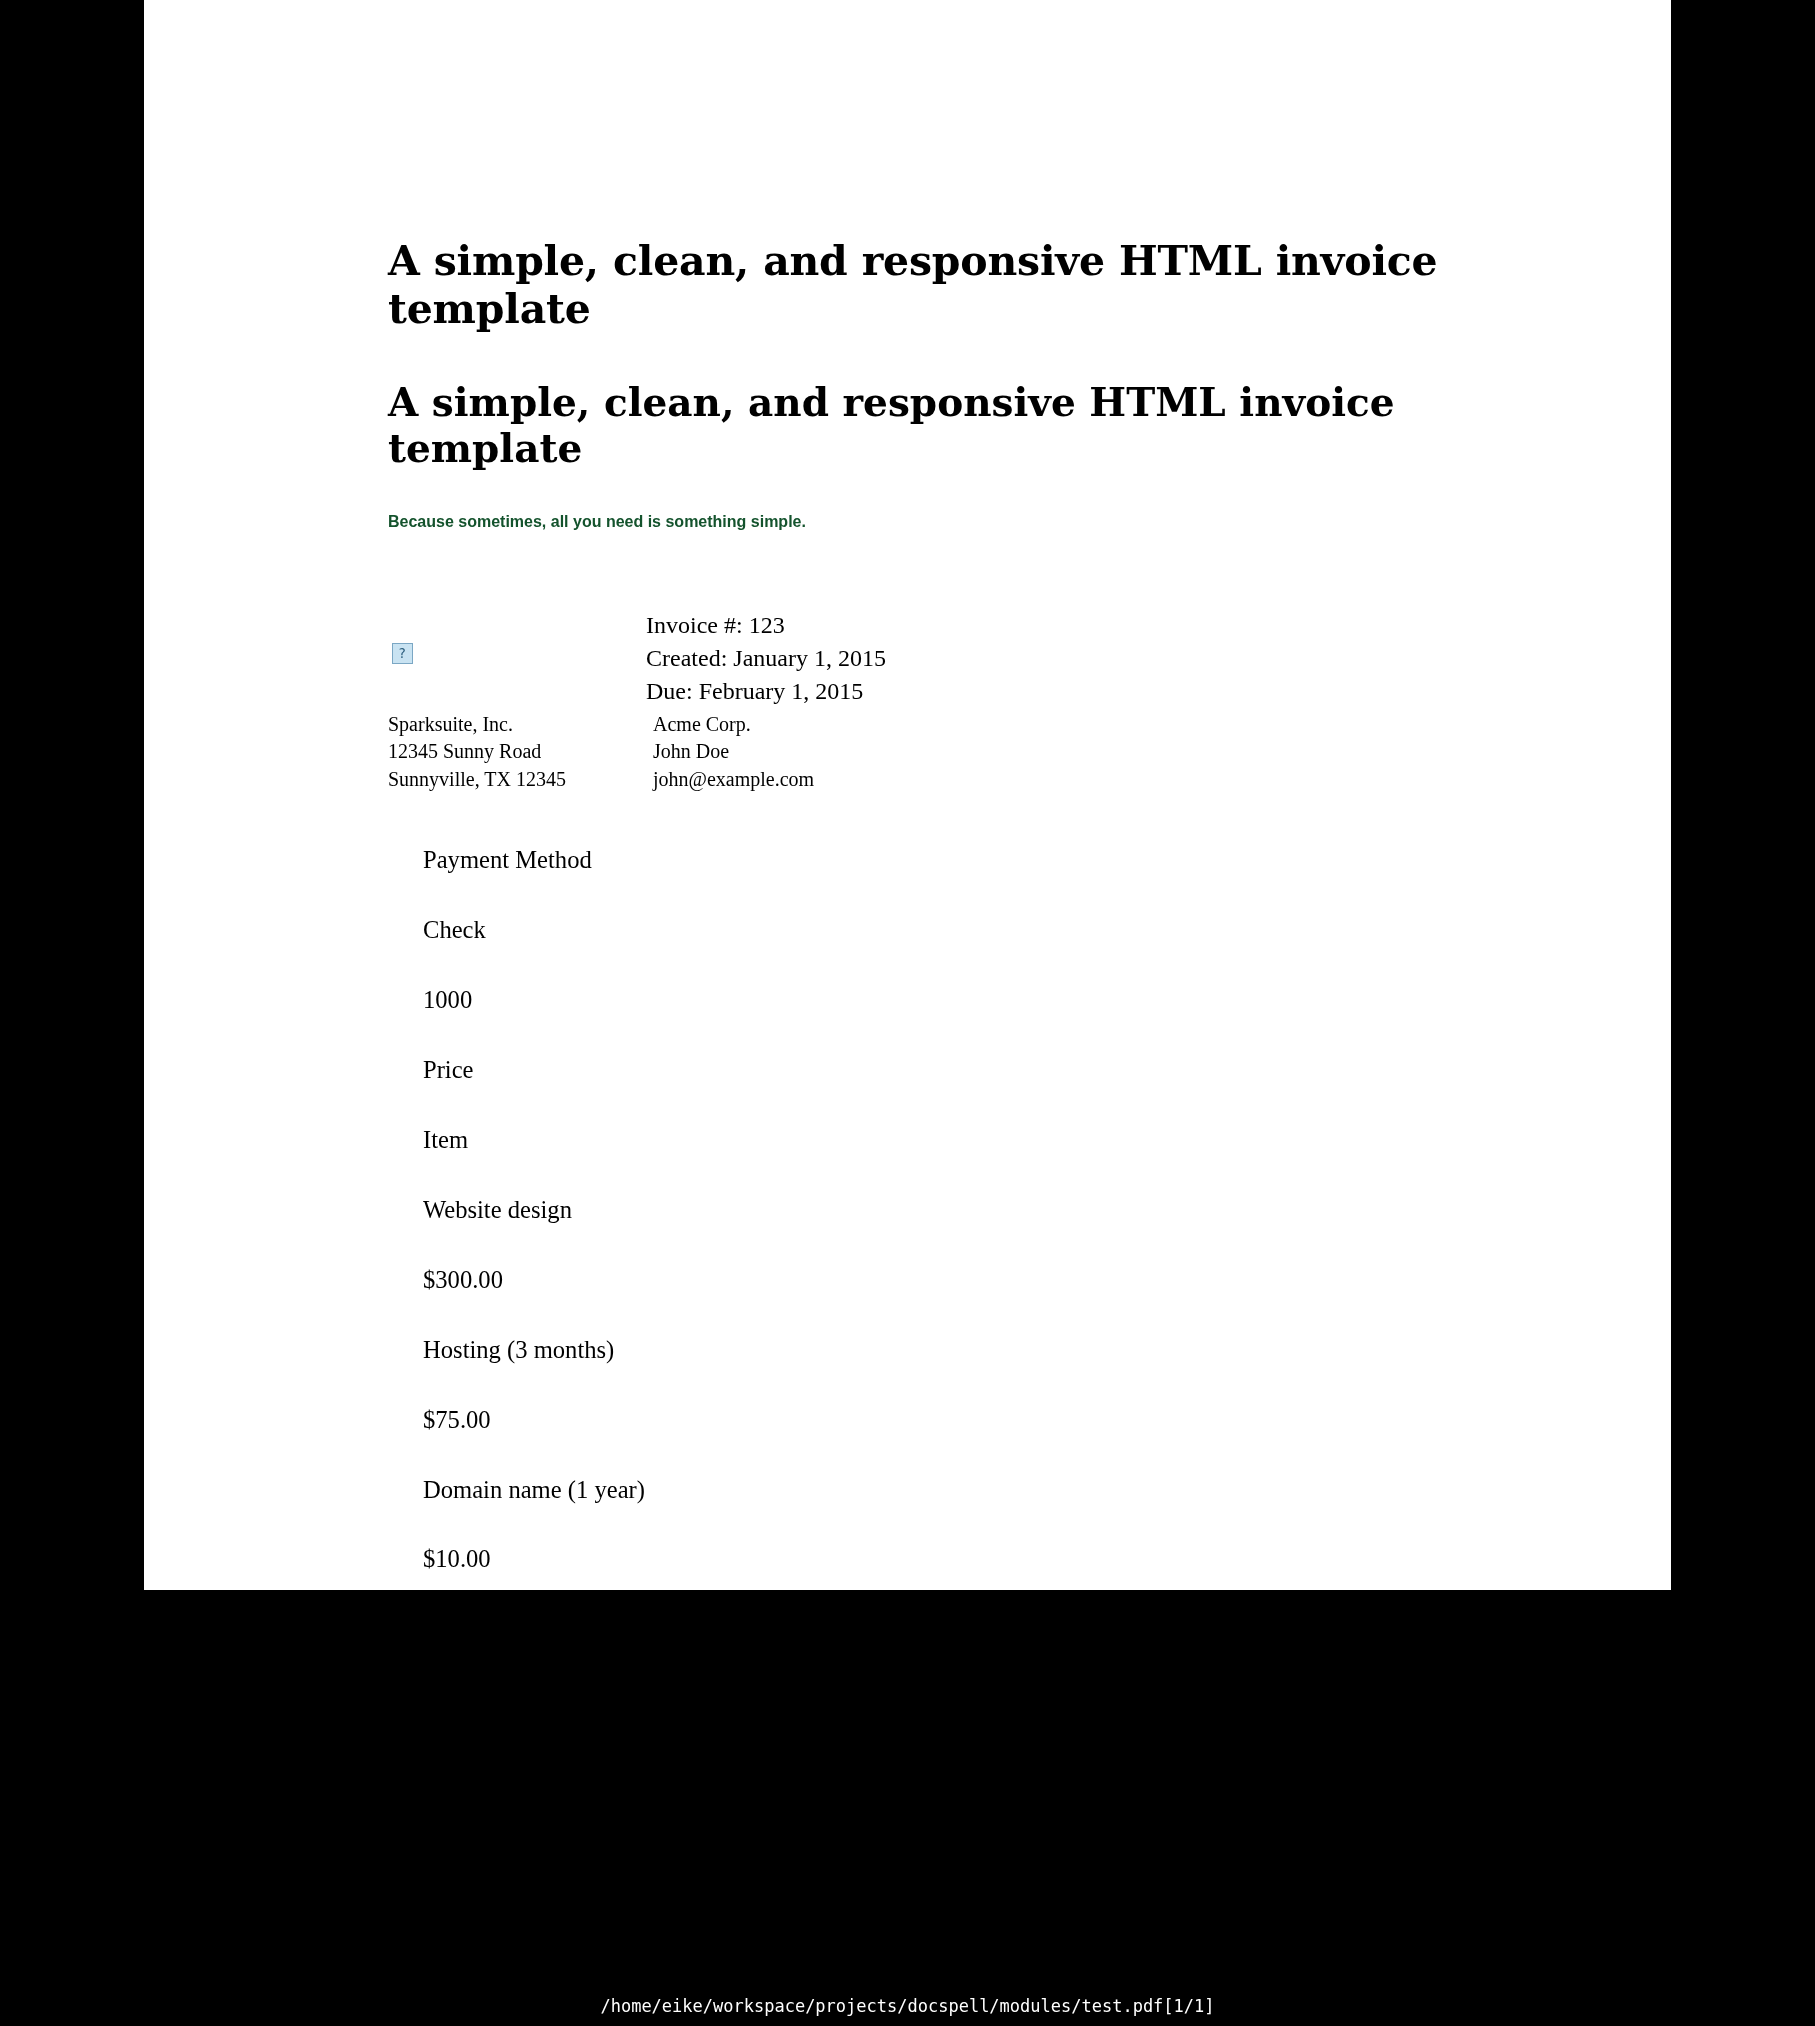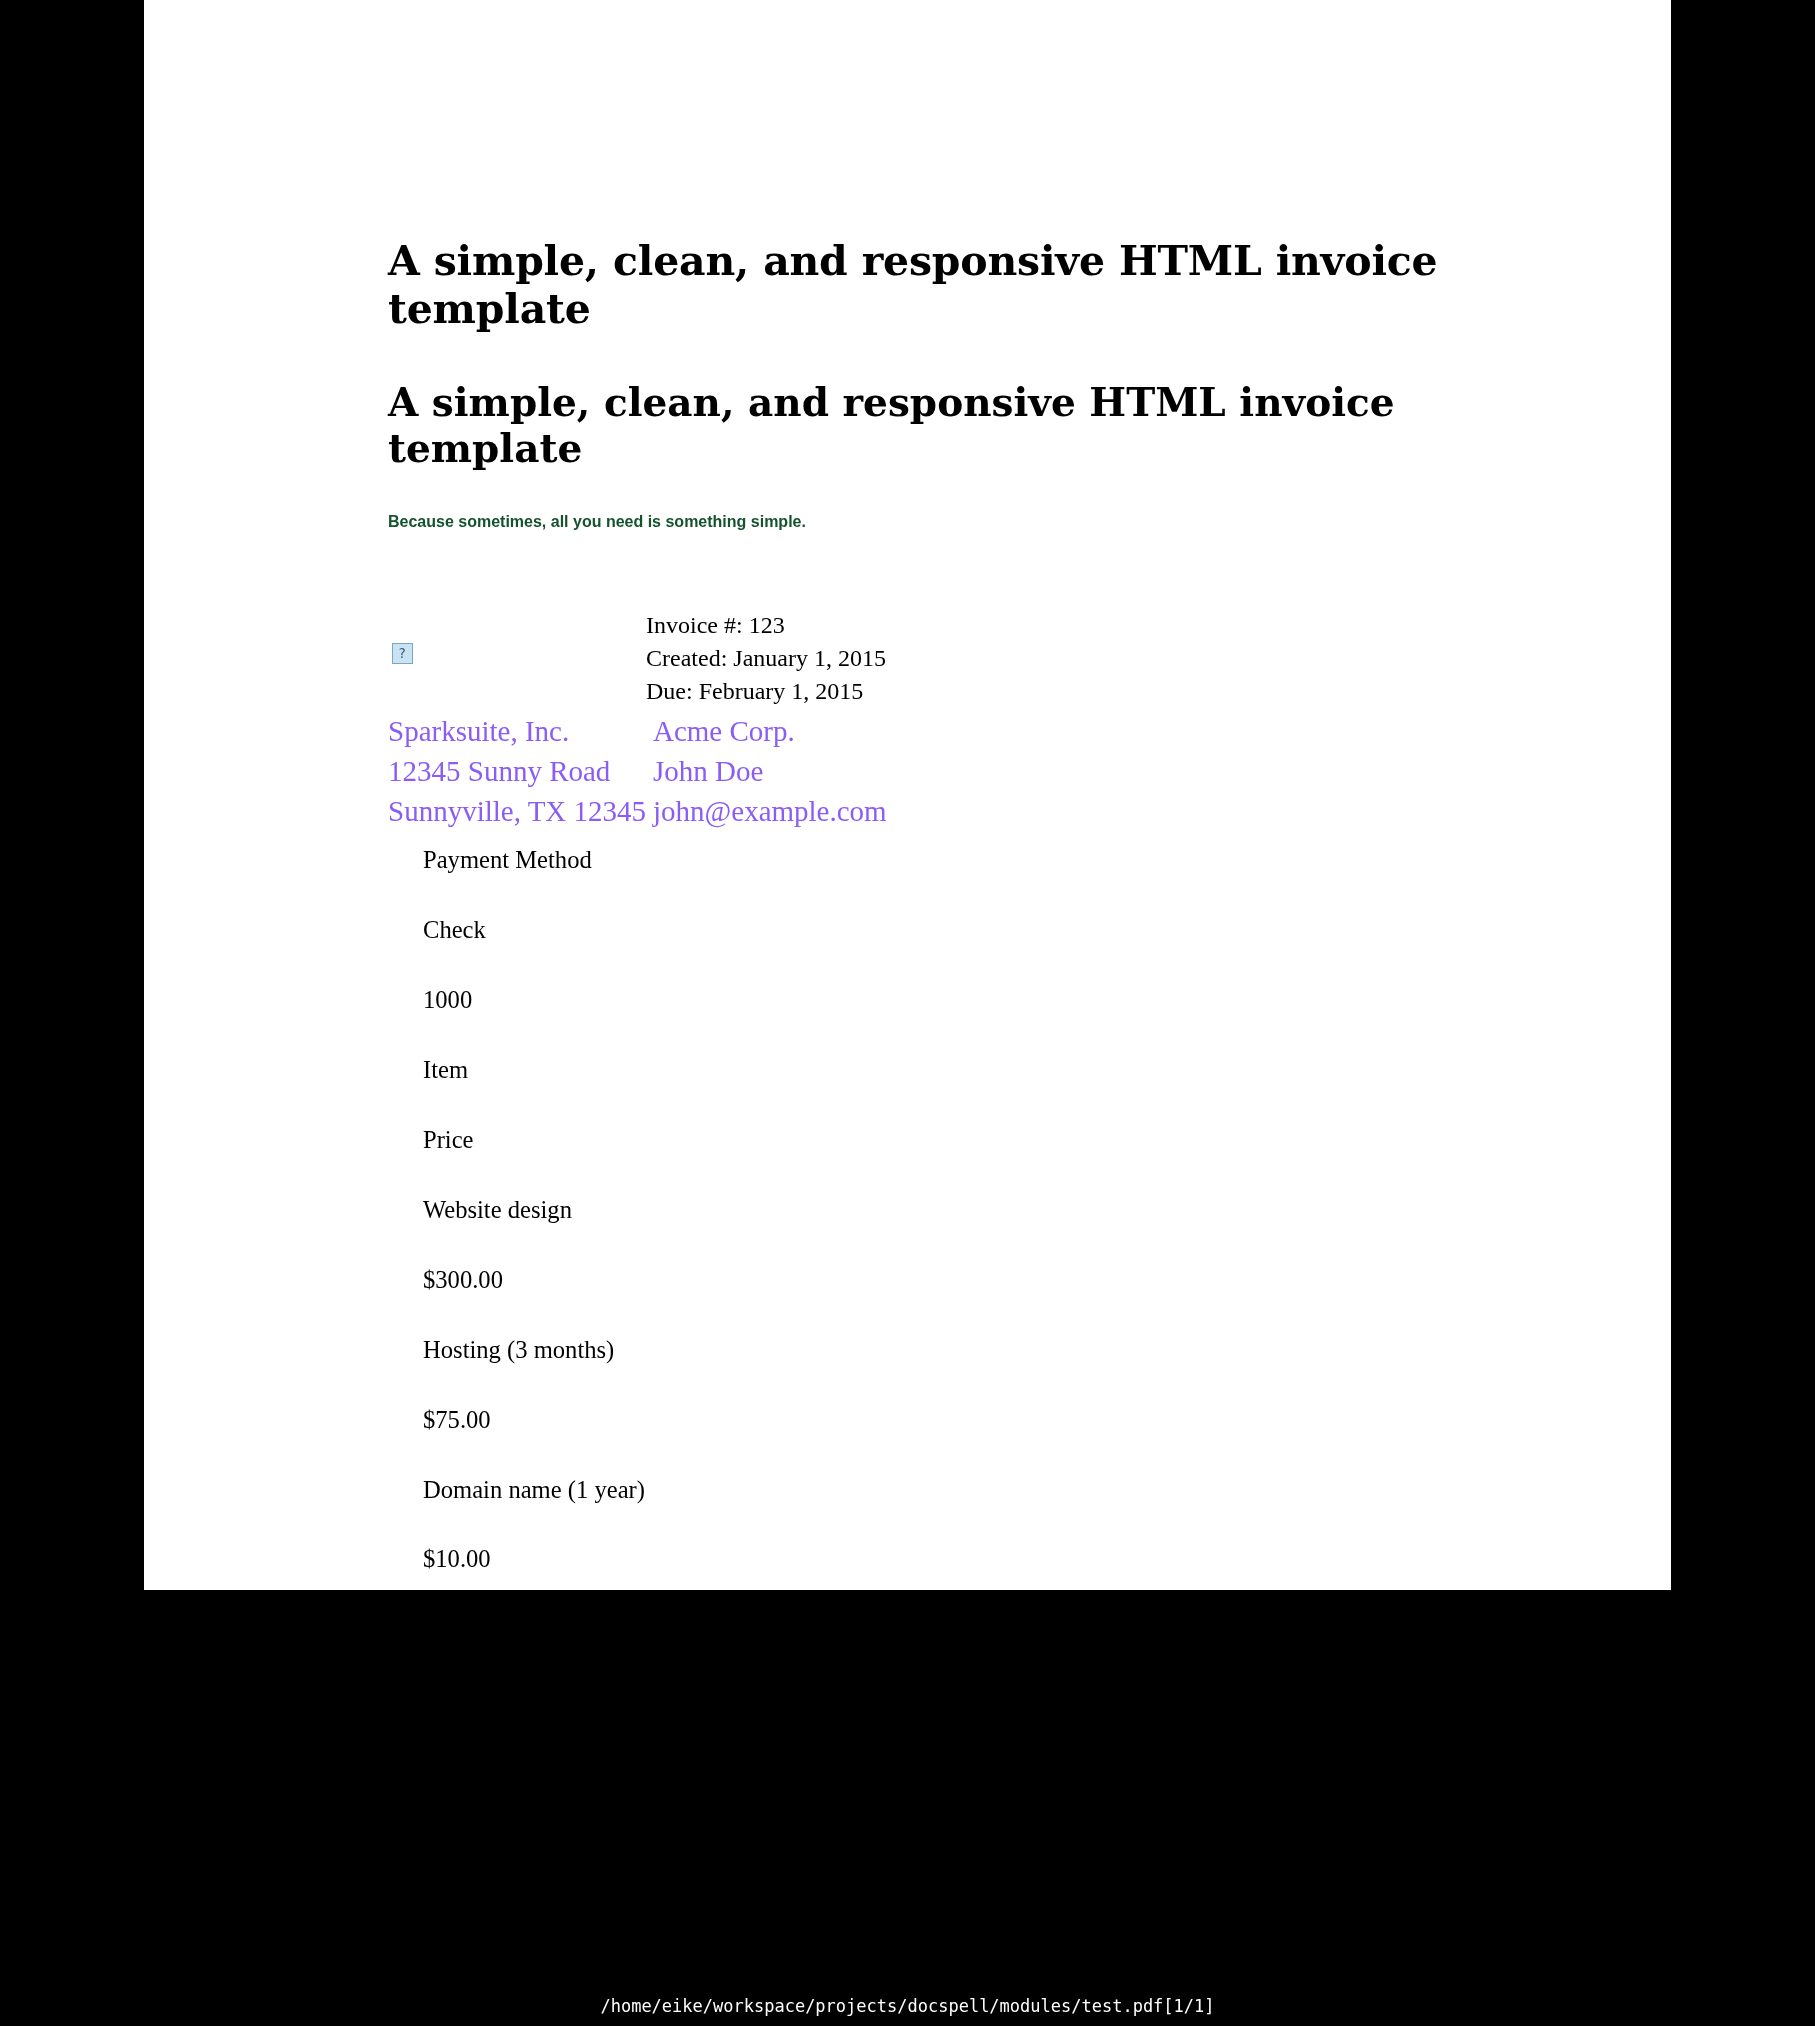--- a/index.html
+++ b/index.html
@@ -109,23 +109,23 @@
     font-size: 24px;
     line-height: 1.38;
     color: #000000;
   }
 
   
   .addresses {
     position: relative;
     margin-top: 15px;
     height: 91px;
-    font-size: 29px;
+    font-size: 20px;
     line-height: 1.38;
-    color: #8b5cf6;
+    color: #000000;
   }
   .addr-from {
     position: absolute;
     left: 0;
     top: 0;
     width: 265px;
   }
   .addr-to {
     position: absolute;
     left: 265px;
@@ -199,22 +199,22 @@
           <div>Acme Corp.</div>
           <div>John Doe</div>
           <div>john@example.com</div>
         </div>
       </div>
 
       <div class="rows">
         <p class="row-line">Payment Method</p>
         <p class="row-line">Check</p>
         <p class="row-line">1000</p>
+        <p class="row-line">Price</p>
         <p class="row-line">Item</p>
-        <p class="row-line">Price</p>
         <p class="row-line">Website design</p>
         <p class="row-line">$300.00</p>
         <p class="row-line">Hosting (3 months)</p>
         <p class="row-line">$75.00</p>
         <p class="row-line">Domain name (1 year)</p>
         <p class="row-line">$10.00</p>
         <p class="row-line">Total: $385.00</p>
       </div>
 
     </div>

